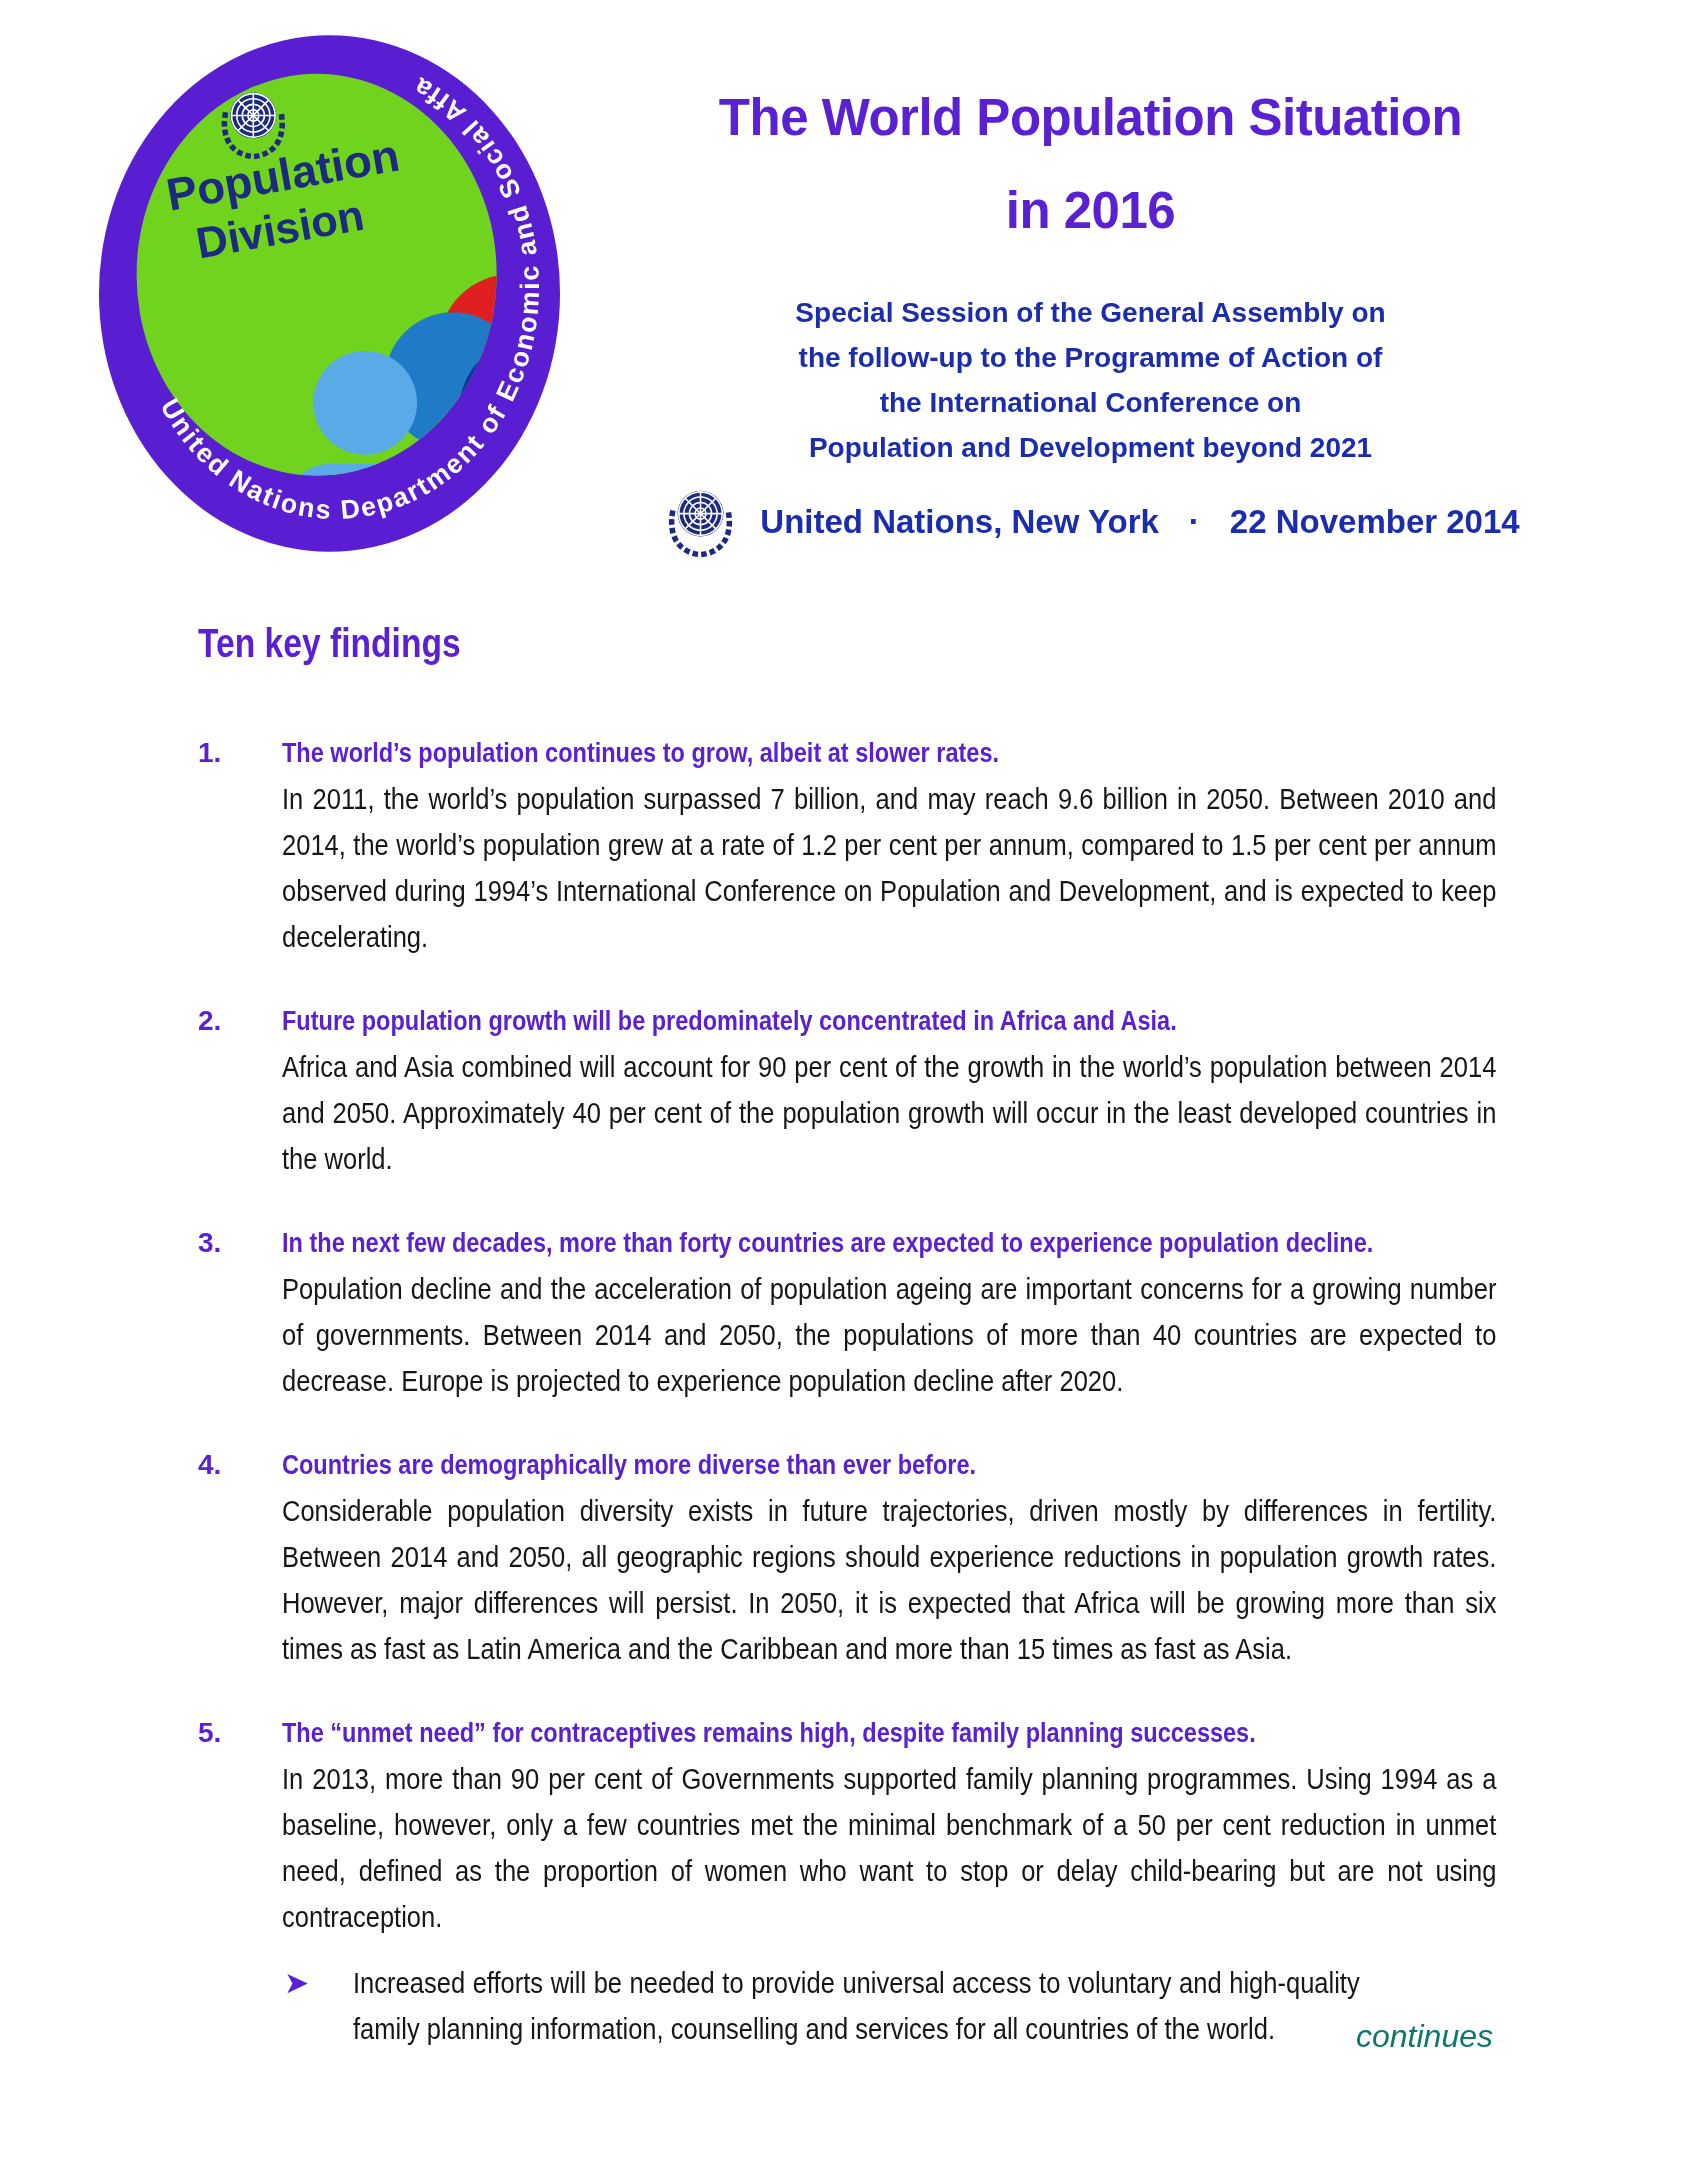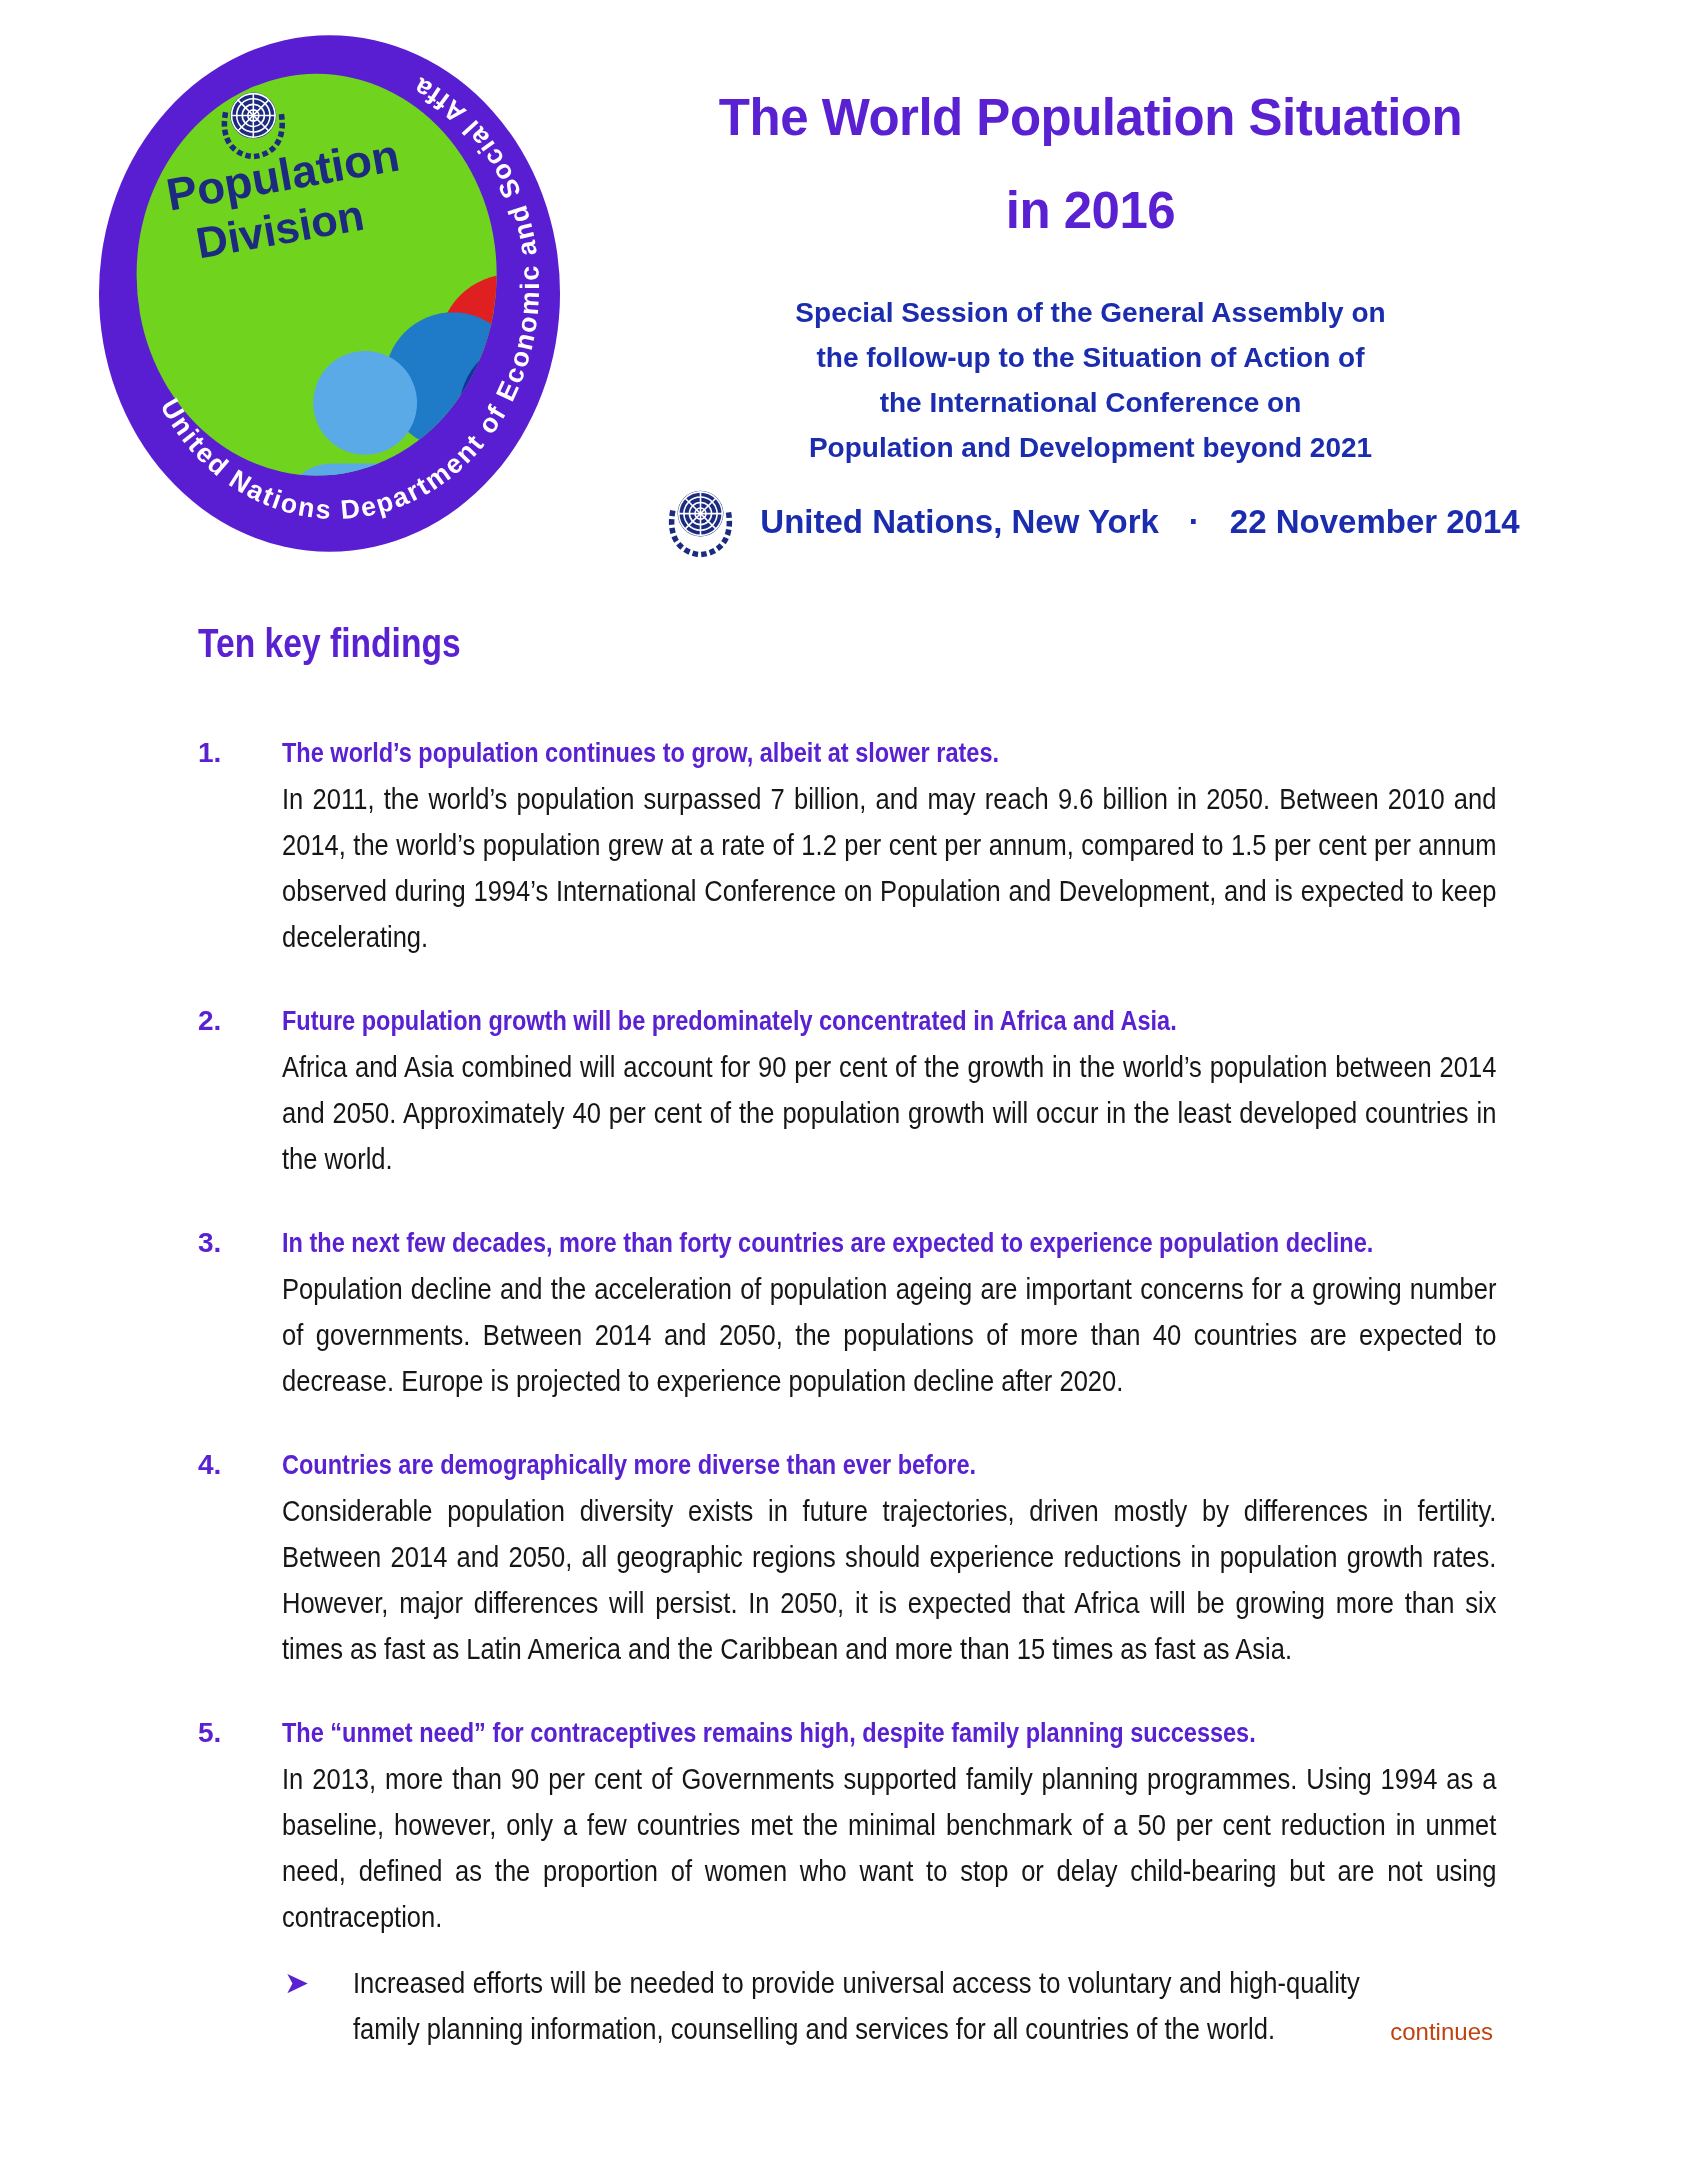--- a/index.html
+++ b/index.html
@@ -41,21 +41,21 @@
   }
   .f-bullet{display:flex;margin-top:20px;}
   .f-bullet .arrow{
     flex:0 0 69px;width:69px;color:#5a21d2;font-size:30px;line-height:46px;padding-left:2px;
   }
   .f-bullet p{
     margin:0;color:#161616;font-size:29px;line-height:46px;text-align:justify;
     width:1302px;transform:scaleX(0.88);transform-origin:0 0;
   }
   .continues{
-    position:absolute;right:190px;top:2018px;color:#c2410c;font-size:24px;
+    position:absolute;right:190px;top:2018px;color:#0f766e;font-style:italic;font-size:32px;
   }
 </style>
 </head>
 <body>
 
 <div class="page">
 
   <svg class="logo-svg" width="465" height="520" viewBox="0 0 470 525">
     <defs>
       <symbol id="un-emblem" viewBox="0 0 100 100">
@@ -110,21 +110,21 @@
     </text>
   </svg>
 
   <div class="head">
     <h1 class="title">
       <span>The World Population Situation</span><br>
       <span>in 2016</span>
     </h1>
     <div class="subtitle">
       <div>Special Session of the General Assembly on</div>
-      <div>the follow-up to the Situation of Action of</div>
+      <div>the follow-up to the Programme of Action of</div>
       <div>the International Conference on</div>
       <div>Population and Development beyond 2021</div>
     </div>
     <div class="byline">
       <svg width="79" height="83" viewBox="0 0 100 100">
         <use href="#un-emblem"></use>
       </svg>
       <span>United Nations, New York</span>
       <span class="sep">·</span>
       <span>22 November 2014</span>

